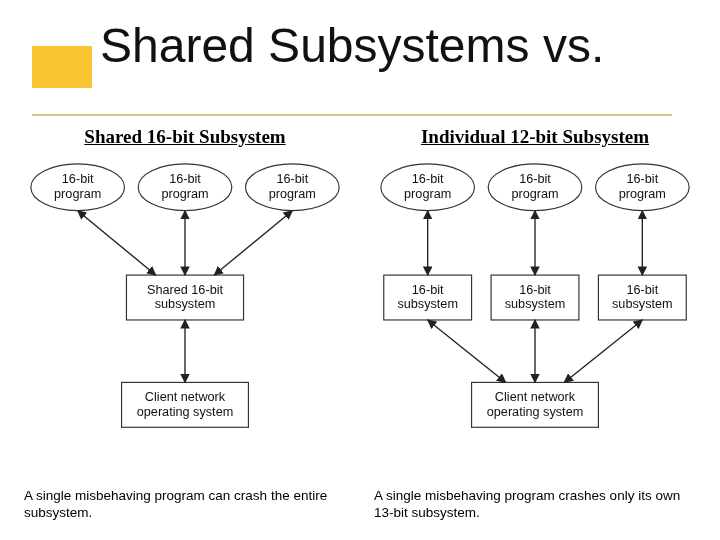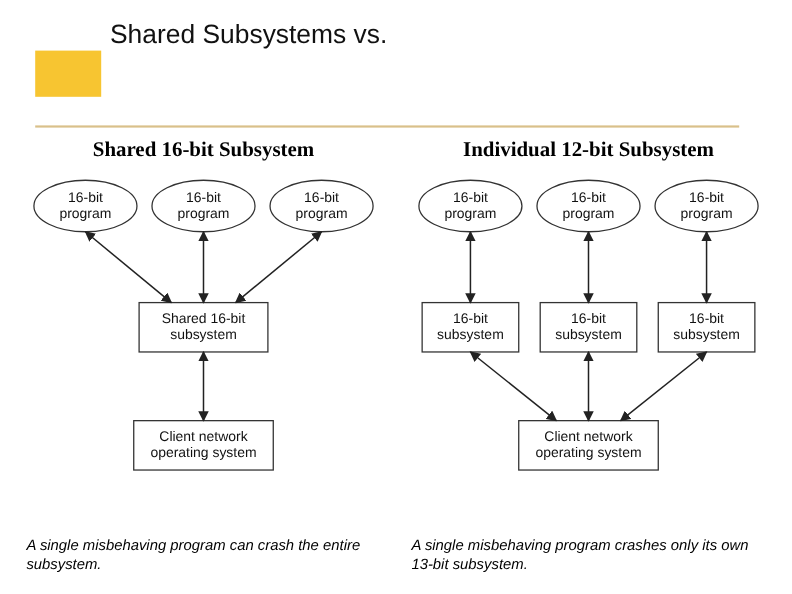--- a/index.html
+++ b/index.html
@@ -17,21 +17,21 @@
     top: 46px;
     width: 60px;
     height: 42px;
     background: #f7c531;
     z-index: 0;
   }
   .title {
     position: absolute;
     left: 100px;
     top: 18px;
-    font-size: 24px;
+    font-size: 48px;
     font-weight: 400;
     color: #111;
     line-height: 1.15;
     z-index: 1;
     font-family: Verdana, Arial, sans-serif;
   }
   .title-underline {
     position: absolute;
     left: 32px;
     top: 114px;
@@ -40,20 +40,21 @@
     background: #d9c08a;
     z-index: 1;
   }
   .cols {
     position: absolute;
     top: 126px;
     left: 24px;
     right: 24px;
     display: flex;
     gap: 28px;
+    text-decoration: underline;
   }
   .col {
     flex: 1;
     display: flex;
     flex-direction: column;
     align-items: center;
   }
   .col-title {
     font-weight: 700;
     font-size: 19px;
@@ -72,21 +73,20 @@
     align-self: flex-start;
     font-family: Verdana, Arial, sans-serif;
   }
   .caprow {
     position: absolute;
     left: 24px;
     right: 24px;
     bottom: 18px;
     display: flex;
     gap: 28px;
-    font-style: italic;
   }
   .caprow > div { flex: 1; }
   
   .node-ellipse {
     fill: #fff;
     stroke: #333;
     stroke-width: 1.2;
   }
   .node-rect {
     fill: #fff;

